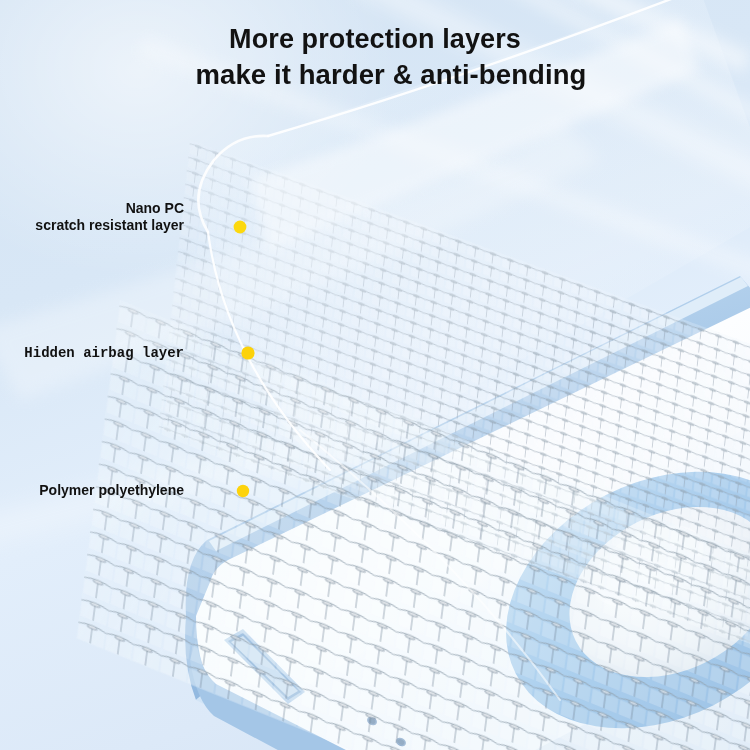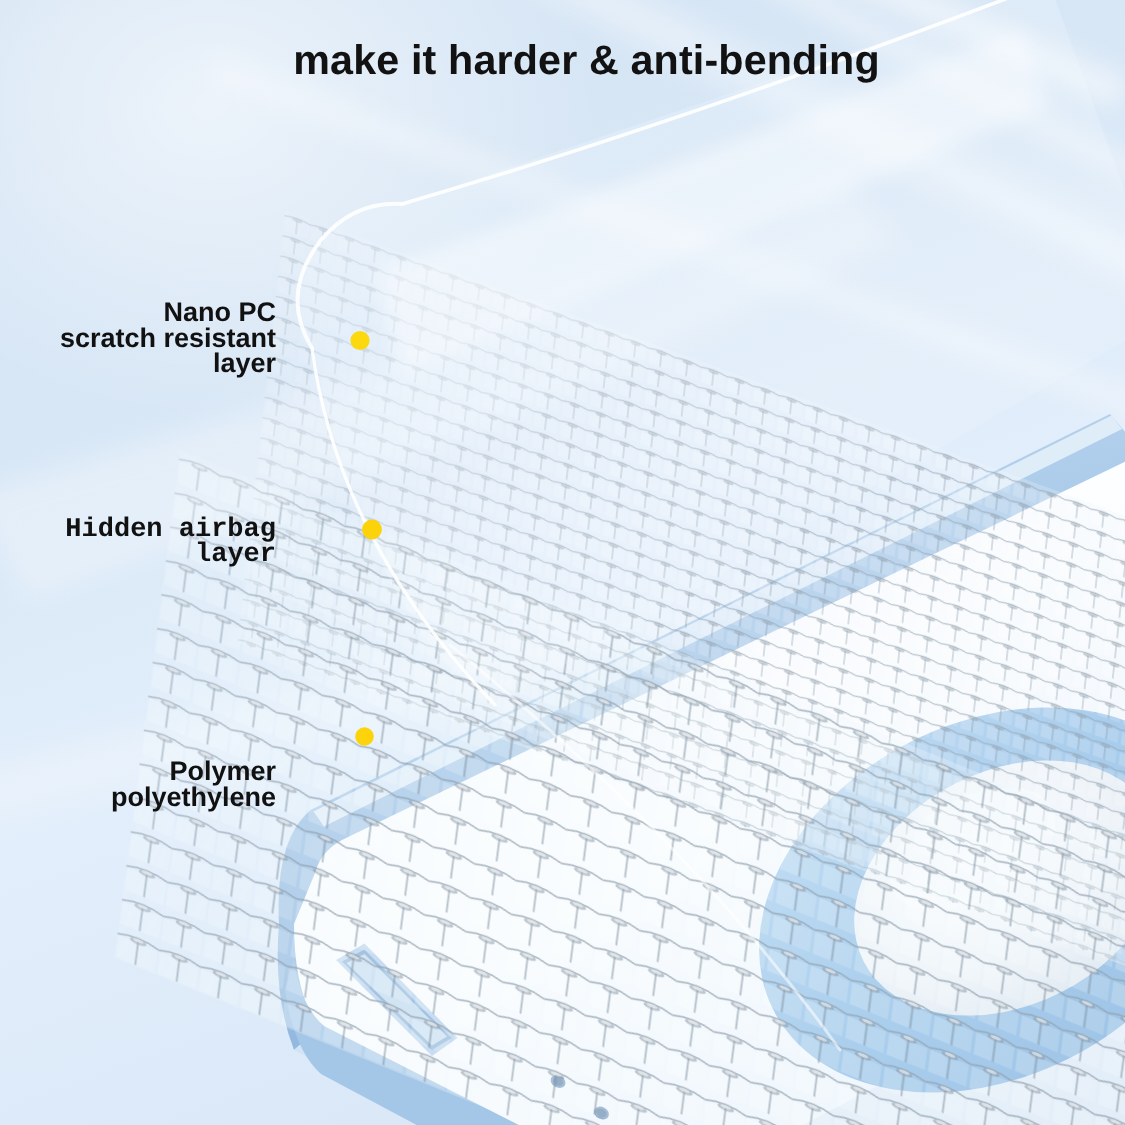--- a/index.html
+++ b/index.html
@@ -49,29 +49,29 @@
   
   .film-svg, .mesh-svg, .phone-svg, .callout-svg {
     position: absolute; left: 0; top: 0; width: 750px; height: 750px;
     overflow: visible;
   }
 
   
   .callout-label {
     position: absolute;
     color: #111111;
-    font-size: 18px;
+    font-size: 14px;
     font-weight: bold;
     line-height: 17px;
     white-space: pre-line;
     text-align: right;
   }
   #label-nano    { left: 14px; top: 200px; width: 170px; }
   #label-airbag  { left: 14px; top: 345px; width: 170px; font-family: Liberation Mono, monospace; }
-  #label-polymer { left: 14px; top: 482px; width: 170px; margin-top: 24px; }
+  #label-polymer { left: 14px; top: 482px; width: 170px; }
 </style>
 </head>
 <body>
 
 <div id="stage">
 
   <div id="glow-tl"></div>
   <div id="glow-br"></div>
   <div class="streak" id="streak-a"></div>
   <div class="streak" id="streak-b"></div>
@@ -260,20 +260,21 @@
     <line x1="178" y1="227" x2="238" y2="227" stroke="url(#lead1)" stroke-width="5.5" stroke-linecap="round"></line>
     <line x1="172" y1="353" x2="246" y2="353" stroke="url(#lead2)" stroke-width="5.5" stroke-linecap="round"></line>
     <line x1="178" y1="491" x2="241" y2="491" stroke="url(#lead3)" stroke-width="5" stroke-linecap="round"></line>
 
     <circle cx="240" cy="227" r="6.4" fill="#fcd80e"></circle>
     <circle cx="248" cy="353" r="6.6" fill="#fcd20a"></circle>
     <circle cx="243" cy="491" r="6.2" fill="#fdd30c"></circle>
   </svg>
 
   <div id="headline">
+    <div class="l1">More protection layers</div>
     <div class="l2">make it harder &amp; anti-bending</div>
   </div>
 
   <div class="callout-label" id="label-nano">Nano PC
 scratch resistant layer</div>
   <div class="callout-label" id="label-airbag">Hidden airbag layer</div>
   <div class="callout-label" id="label-polymer">Polymer polyethylene</div>
 
 </div>
 

